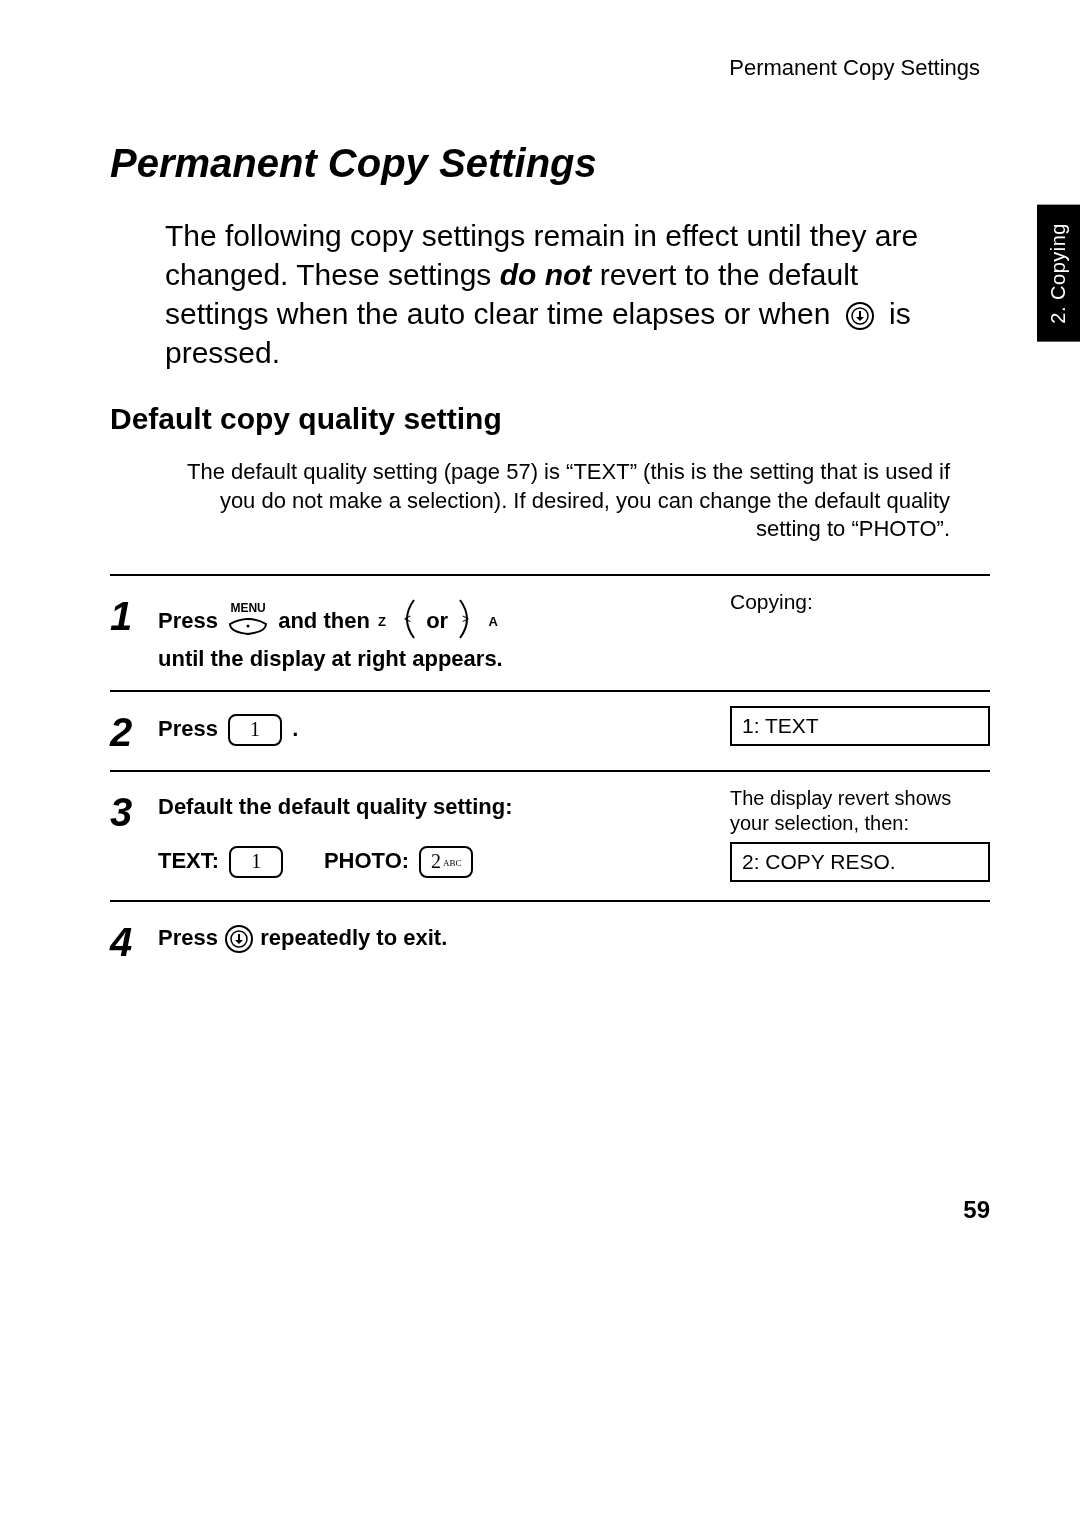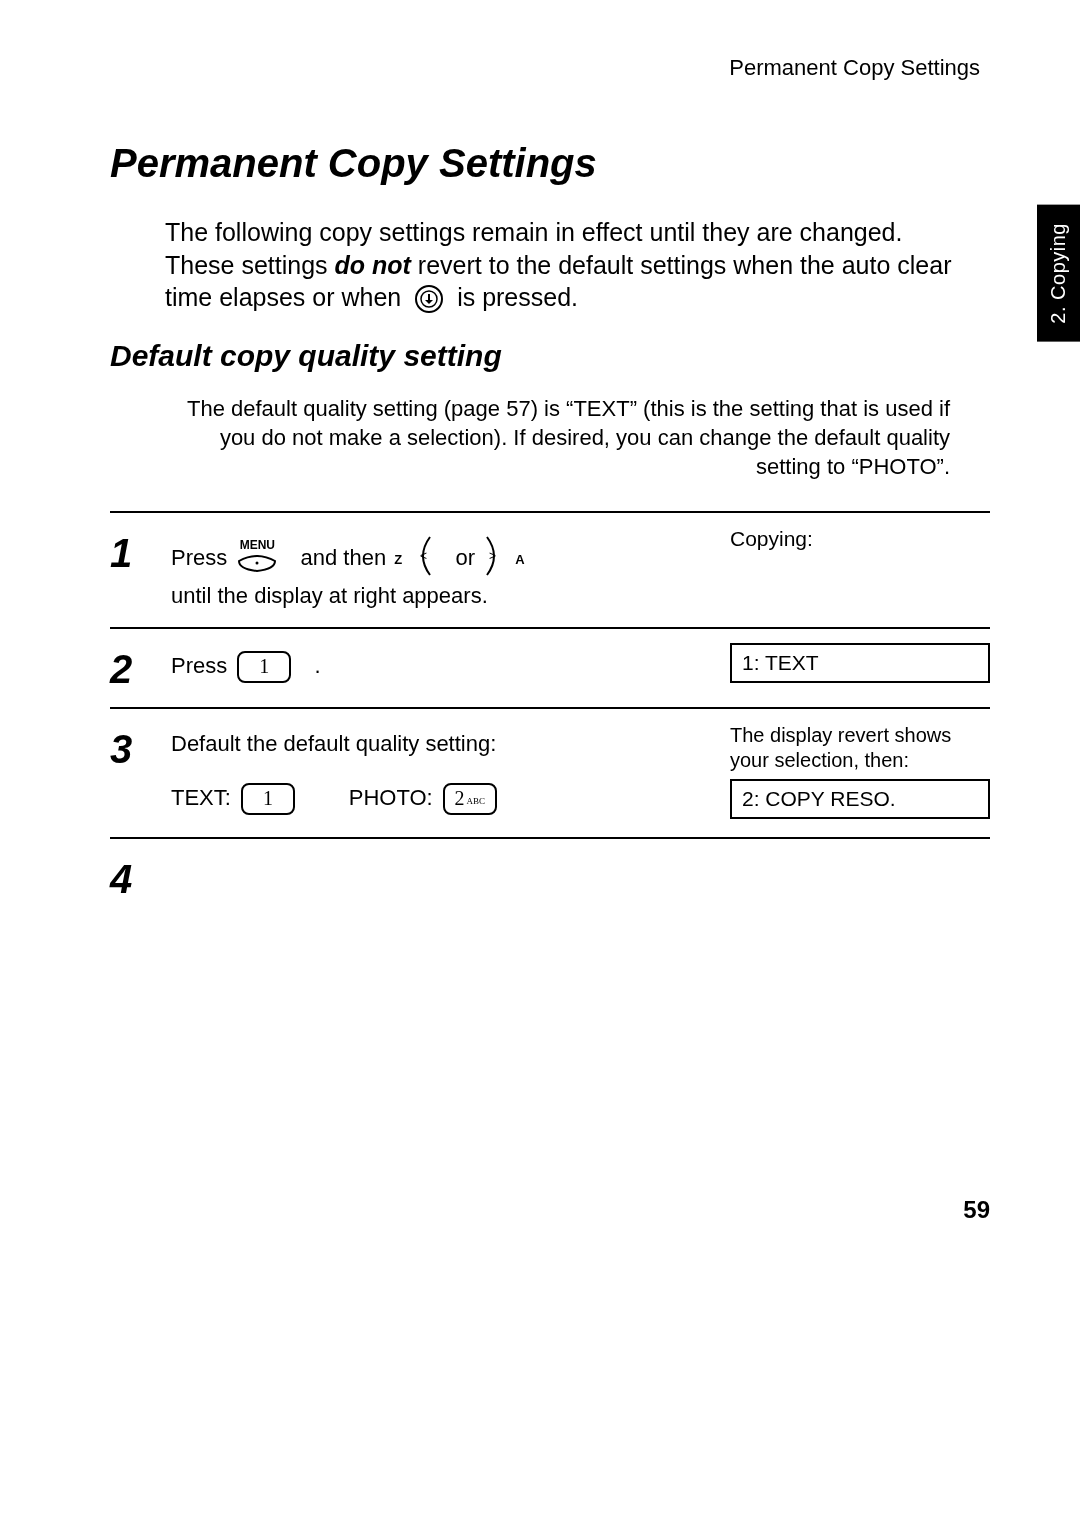--- a/index.html
+++ b/index.html
@@ -34,31 +34,30 @@
     font-size: 20px;
     letter-spacing: 0.5px;
   }
   h1.title {
     font-style: italic;
     font-weight: bold;
     font-size: 40px;
     margin: 0 0 30px 0;
   }
   .intro {
-    font-size: 25px;
+    font-size: 30px;
     line-height: 1.3;
     margin-left: 55px;
     margin-right: 30px;
   }
   .intro .inline-icon {
     vertical-align: middle;
     margin: 0 6px;
   }
   h2.subhead {
-    font-style: italic;
     font-weight: bold;
     font-size: 30px;
     margin: 24px 0 14px 0;
   }
   .para2 {
     font-size: 22px;
     line-height: 1.3;
     margin-left: 55px;
     margin-right: 40px;
     margin-bottom: 30px;
@@ -167,21 +166,21 @@
     margin: 0 2px;
   }
   .page-no {
     position: absolute;
     bottom: 40px;
     right: 90px;
     font-weight: bold;
     font-size: 24px;
     margin-left: 36px;
   }
-  .b { font-weight: normal; margin-left: 13px; }
+  .b { font-weight: bold; }
   .donot { font-style: italic; font-weight: bold; }
 </style>
 </head>
 <body>
 
 <div class="page">
 
   <div class="running-head">Permanent Copy Settings</div>
 
   <div class="thumb-tab">2. Copying</div>
@@ -270,19 +269,33 @@
         </div>
         <div class="step-disp">
           <div class="disp-note">The display revert shows your selection, then:</div>
           <div class="disp-box">2: COPY RESO.</div>
         </div>
       </div>
     </div>
 
     <div class="step">
       <div class="step-no">4</div>
+      <div class="step-body">
+        <div class="step-instr">
+          <span class="b">Press </span>
+          <span class="stop-icon">
+            <svg viewBox="0 0 30 30">
+                <circle cx="15" cy="15" r="13" fill="none" stroke="#000" stroke-width="2"></circle>
+                <circle cx="15" cy="15" r="8" fill="none" stroke="#000" stroke-width="1.5"></circle>
+                <path d="M15 10 L19 14 L16 14 L16 20 L14 20 L14 14 L11 14 Z" transform="rotate(180 15 15)" fill="#000"></path>
+              </svg>
+          </span>
+          <span class="b"> repeatedly to exit.</span>
+        </div>
+        <div class="step-disp"></div>
+      </div>
     </div>
 
   </div>
 
   <div class="page-no">59</div>
 
 </div>
 
 </body></html>

